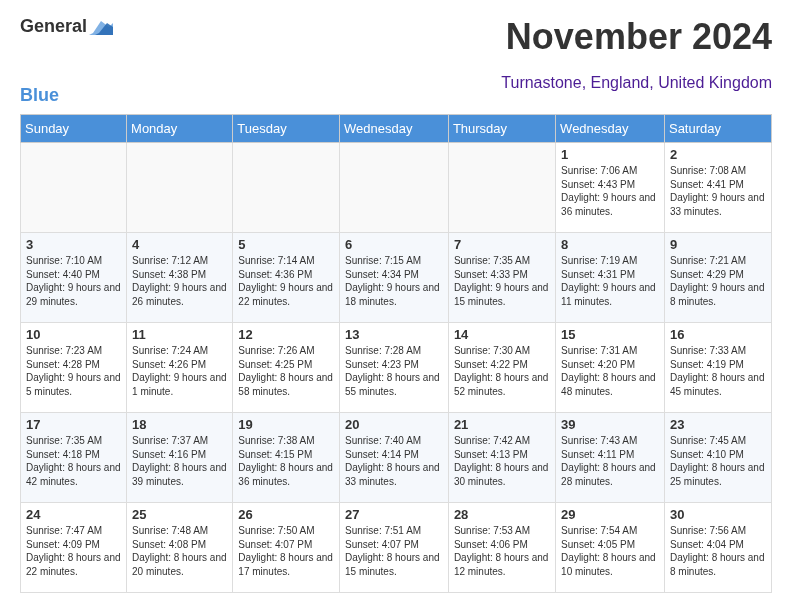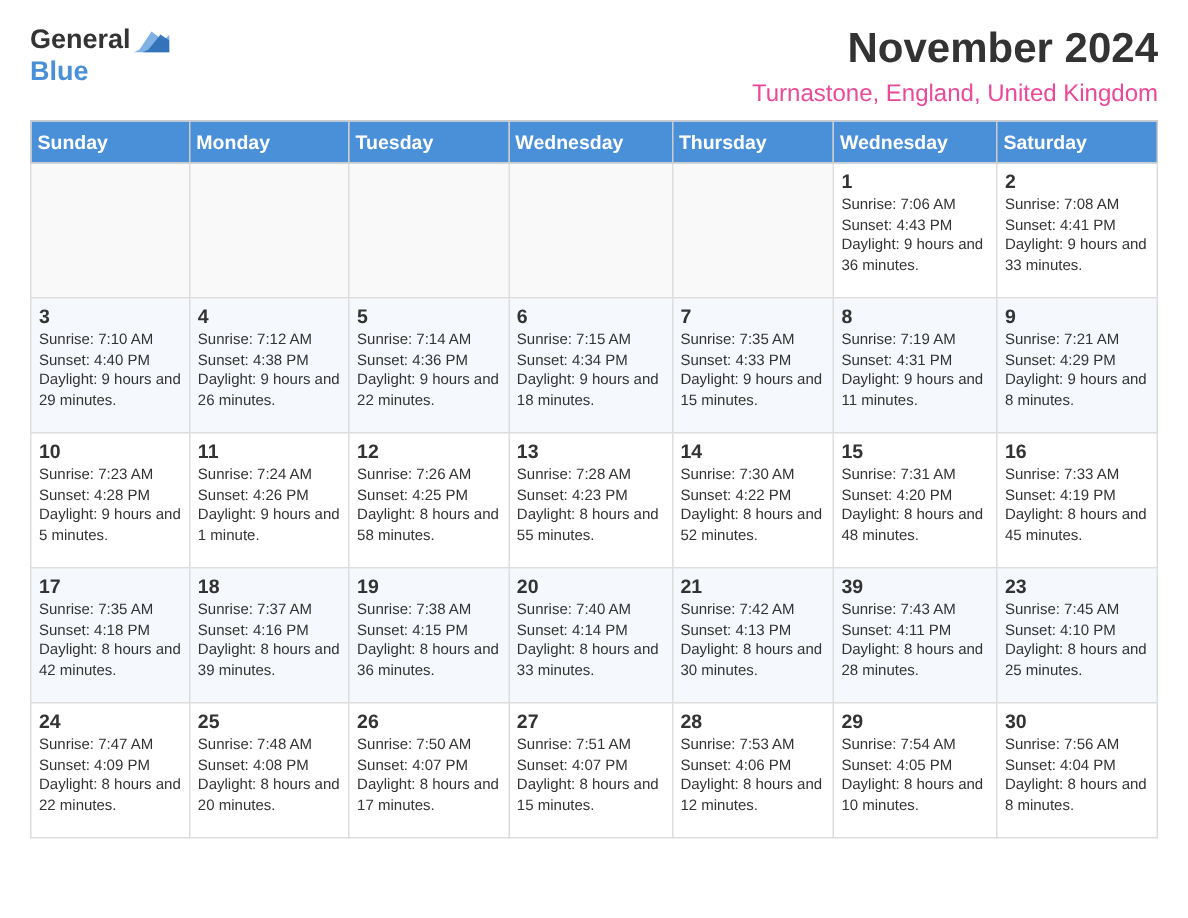--- a/index.html
+++ b/index.html
@@ -1,31 +1,31 @@
 <!DOCTYPE html>
 <html><head>
   <meta charset="utf-8">
   <style>
     * { box-sizing: border-box; margin: 0; padding: 0; }
     body { font-family: Arial, sans-serif; background: #fff; width: 792px; min-height: 612px; }
     
     .header { display: flex; justify-content: space-between; align-items: flex-start; padding: 16px 20px 8px 20px; }
     
-    .logo { display: flex; flex-direction: column; align-items: flex-start; }
+    .logo { display: flex; flex-direction: column; align-items: flex-start; gap: 48px; }
     .logo-text { display: flex; align-items: center; }
     .logo-general { font-size: 18px; font-weight: bold; color: #333; }
     .logo-blue { font-size: 18px; font-weight: bold; color: #4a90d9; text-align: right; }
     .logo-icon { width: 24px; height: 16px; margin-left: 2px; }
     
     .title-section { text-align: right; }
-    .month-title { font-size: 28px; font-weight: bold; color: #333; }
-    .location { font-size: 16px; color: #ec4899; margin-top: 6px; }
+    .month-title { font-size: 36px; font-weight: bold; color: #333; }
+    .location { font-size: 16px; color: #4c1d95; margin-top: 16px; }
     
     .calendar { width: 100%; border-collapse: collapse; margin: 0 10px; width: calc(100% - 20px); margin-left: 10px; }
-    .calendar th { background: #4a90d9; color: #fff; padding: 6px 4px; font-size: 13px; font-weight: bold; text-align: left; border: 1px solid #ccc; }
+    .calendar th { background: #4a90d9; color: #fff; padding: 6px 4px; font-size: 13px; font-weight: normal; text-align: left; border: 1px solid #ccc; }
     .calendar td { border: 1px solid #ddd; padding: 4px 5px; vertical-align: top; width: 113px; height: 90px; background: #fff; }
     .calendar td.empty { background: #f9f9f9; }
     .calendar tr:nth-child(even) td { background: #f5f8fc; }
     .calendar tr:nth-child(even) td.empty { background: #f0f3f7; }
     
     .day-num { font-weight: bold; font-size: 13px; color: #333; display: block; margin-bottom: 2px; }
     .day-info { font-size: 10px; color: #333; line-height: 1.35; }
     
     .calendar-wrapper { padding: 0 10px 10px 10px; }
   </style>

